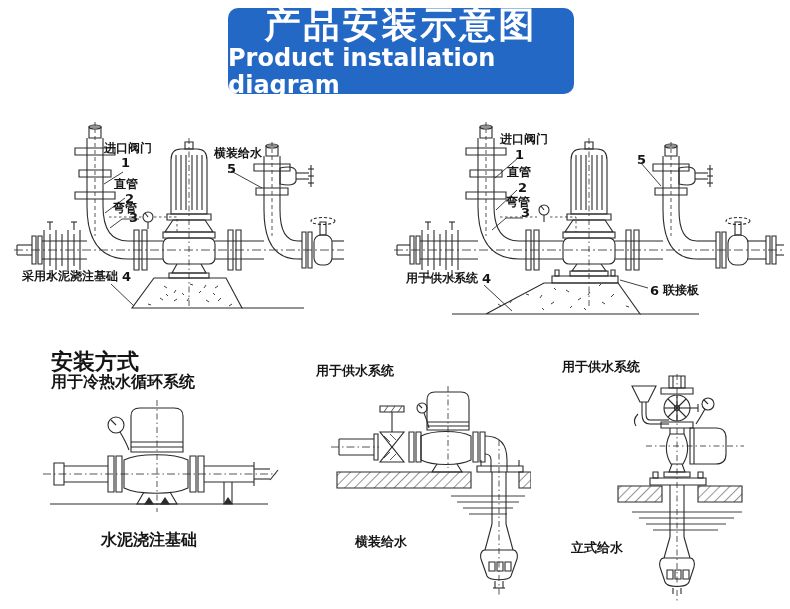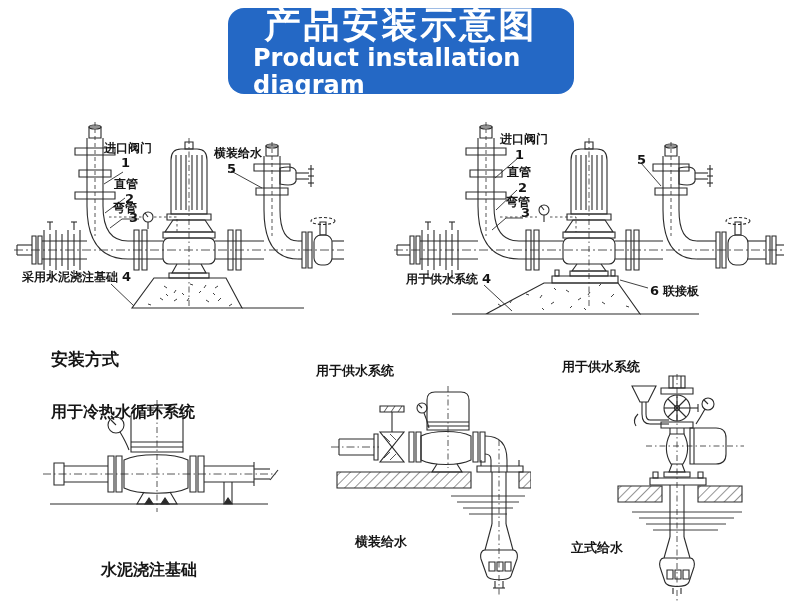--- a/index.html
+++ b/index.html
@@ -1,24 +1,24 @@
 <!DOCTYPE html>
 <html><head>
 <meta charset="utf-8">
 <style>
   html,body{margin:0;padding:0;background:#ffffff;}
   .page{position:relative;width:790px;height:609px;background:#ffffff;overflow:hidden;
         font-family:"DejaVu Sans","Liberation Sans",sans-serif;color:#111;}
   .banner{position:absolute;left:228px;top:8px;width:346px;height:86px;background:#2468c5;
-          border-radius:16px;display:flex;flex-direction:column;align-items:center;justify-content:center;}
+          border-radius:10px;display:flex;flex-direction:column;align-items:center;justify-content:center;}
   .banner-zh{color:#ffffff;font-size:36px;font-weight:bold;letter-spacing:3px;line-height:1.15;}
-  .banner-en{color:#ffffff;font-size:24px;font-weight:bold;line-height:1.1;padding-left:25px;}
+  .banner-en{color:#ffffff;font-size:24px;font-weight:bold;line-height:1.1;}
   .lbl{position:absolute;font-weight:bold;color:#151515;white-space:nowrap;line-height:1;} .z12{font-size:12px;} .z13{font-size:13px;}
-  .z15{font-size:13px;font-family:Liberation Mono, monospace;} .z16{font-size:16px;margin-top:30px;} .z17{font-size:17px;}
-  .row{display:flex;align-items:center;gap:4px;}
+  .z15{font-size:13px;font-family:Liberation Mono, monospace;} .z16{font-size:16px;} .z17{font-size:22px;}
+  .row{display:flex;align-items:flex-start;gap:4px;}
   svg{position:absolute;}
   svg line,svg path,svg rect,svg circle,svg ellipse{vector-effect:non-scaling-stroke;}
 </style>
 </head>
 <body>
 
 <div class="page">
 
   <div class="banner">
     <div class="banner-zh">产品安装示意图</div>

